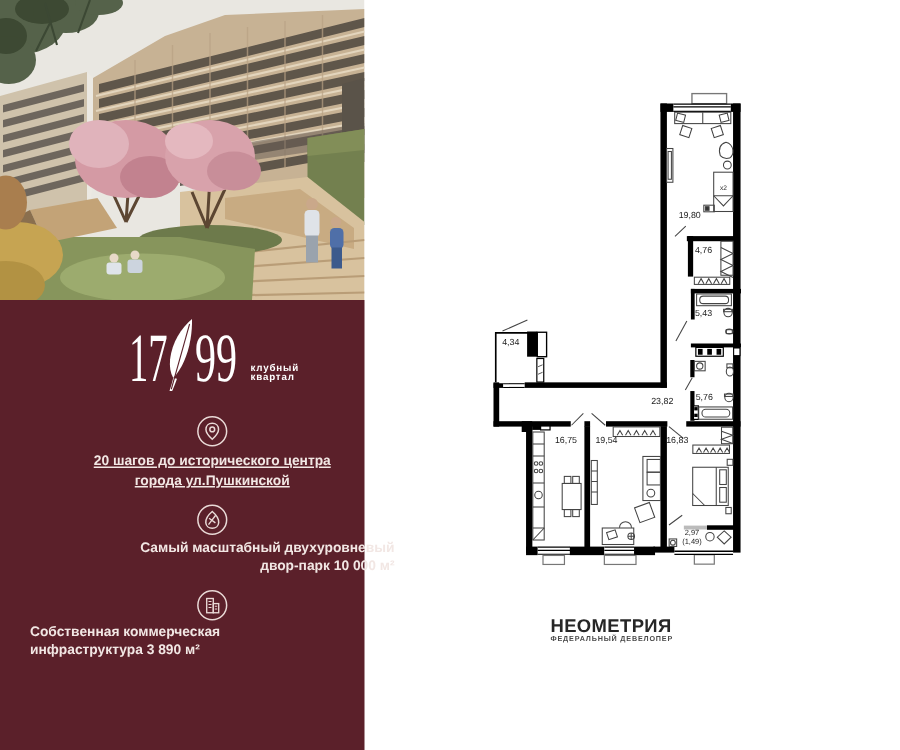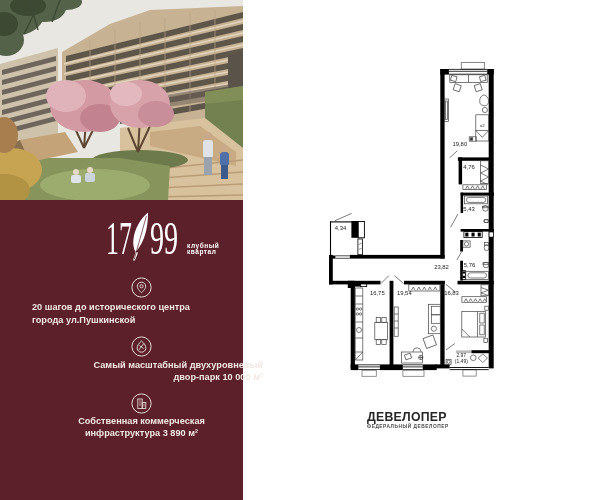--- a/index.html
+++ b/index.html
@@ -127,42 +127,42 @@
     <rect x="203" y="140" width="10" height="18" rx="3" fill="#dfe3e8"></rect>
     <rect x="204" y="157" width="8" height="18" fill="#9aa3ad"></rect>
     <circle cx="224" cy="148" r="3.5" fill="#caa88a"></circle>
     <rect x="220" y="152" width="9" height="14" rx="3" fill="#4f6fa8"></rect>
     <rect x="221" y="165" width="7" height="14" fill="#3c5a8c"></rect>
   </g>
 </svg>
 
 <div class="abs" style="left:0px;top:200px;width:243px;height:300px;background:#5b202a;"></div>
 
-<div class="abs" style="left:0px;top:200px;width:243px;height:70px;color:#fff;margin-left:20px;">
+<div class="abs" style="left:0px;top:200px;width:243px;height:70px;color:#fff;">
 
   <span class="abs" style="left:86px;top:16px;font-family:'Liberation Serif',serif;font-size:46px;line-height:1;transform:scaleX(0.56);transform-origin:0 0;">17</span>
 
   <span class="abs" style="left:130px;top:16px;font-family:'Liberation Serif',serif;font-size:46px;line-height:1;transform:scaleX(0.61);transform-origin:0 0;">99</span>
 
   <svg class="abs" style="left:111px;top:12px" width="19" height="49" viewBox="0 0 19 49">
     <path d="M17 0.6 C9.6 6.8 3.6 16.5 2.4 27.5 C1.9 32.3 2.6 36.6 4.5 40 C10 34.2 14.2 25 16 14.2 C16.8 9.3 17.1 4.6 17 0.6 Z" fill="#fff"></path>
     <path d="M4.5 40 C3.8 43 3 45.8 2 48.6 L3.8 48.6 C5 45.9 6.1 43.2 7 40.5 Z" fill="#fff"></path>
     <line x1="15.4" y1="4" x2="3.2" y2="47.5" stroke="#5b202a" stroke-width="0.7"></line>
   </svg>
 
   <span class="abs" style="left:167px;top:43px;font-size:6.5px;font-weight:bold;letter-spacing:0.55px;line-height:6.4px;">клубный<br>квартал</span>
 </div>
 
 <svg class="abs" style="left:131px;top:277px" width="21" height="21" viewBox="0 0 21 21">
   <circle cx="10.5" cy="10.5" r="9.6" fill="none" stroke="#e9d9d6" stroke-width="1"></circle>
   <path d="M10.5 5.2 C8 5.2 6.3 7 6.3 9.3 C6.3 12 10.5 15.8 10.5 15.8 C10.5 15.8 14.7 12 14.7 9.3 C14.7 7 13 5.2 10.5 5.2 Z" fill="none" stroke="#e9d9d6" stroke-width="1"></path>
   <circle cx="10.5" cy="9.3" r="1.6" fill="none" stroke="#e9d9d6" stroke-width="1"></circle>
 </svg>
 
-<div class="abs" style="left:32px;top:301px;width:243px;text-align:left;color:#f2e7e4;font-size:9.2px;font-weight:bold;line-height:13px;">20 шагов до исторического центра<br>города ул.Пушкинской</div>
+<div class="abs" style="left:20px;top:301px;width:243px;text-align:center;color:#f2e7e4;font-size:9.2px;font-weight:bold;line-height:13px;text-decoration:underline;">20 шагов до исторического центра<br>города ул.Пушкинской</div>
 
 <svg class="abs" style="left:131px;top:336px" width="21" height="21" viewBox="0 0 21 21">
   <circle cx="10.5" cy="10.5" r="9.6" fill="none" stroke="#e9d9d6" stroke-width="1"></circle>
   <path d="M10.5 5 C7.5 7.5 6 10 6.2 12.5 C6.4 14.6 8.2 16.2 10.5 16.2 C12.8 16.2 14.6 14.6 14.8 12.5 C15 10 13.5 7.5 10.5 5 Z" fill="none" stroke="#e9d9d6" stroke-width="1"></path>
   <path d="M12.8 7.5 L8 13.8 M8.4 9.5 L12.6 12.6" stroke="#e9d9d6" stroke-width="0.9" fill="none"></path>
 </svg>
 
 <div class="abs" style="left:20px;top:359px;width:243px;text-align:right;color:#f2e7e4;font-size:9.2px;font-weight:bold;line-height:12px;">Самый масштабный двухуровневый<br>двор-парк 10 000 м²</div>
 
 <svg class="abs" style="left:131px;top:393px" width="21" height="21" viewBox="0 0 21 21">
@@ -171,23 +171,23 @@
   <rect x="11.2" y="9.4" width="3.6" height="6.1" fill="none" stroke="#e9d9d6" stroke-width="0.9"></rect>
   <g stroke="#e9d9d6" stroke-width="0.7">
     <line x1="8" y1="8" x2="10" y2="8"></line>
     <line x1="8" y1="10" x2="10" y2="10"></line>
     <line x1="8" y1="12" x2="10" y2="12"></line>
     <line x1="12.2" y1="11.2" x2="13.8" y2="11.2"></line>
     <line x1="12.2" y1="13" x2="13.8" y2="13"></line>
   </g>
 </svg>
 
-<div class="abs" style="left:20px;top:415px;width:243px;text-align:center;color:#f2e7e4;font-size:9.2px;font-weight:bold;line-height:12px;">Собственная коммерческая<br>инфраструктура 3 890 м²</div>
-
-<div class="abs" style="left:367px;top:411px;width:120px;font-size:12.3px;font-weight:bold;color:#262626;letter-spacing:0.25px;line-height:1;">ДЕВЕЛОПЕР</div>
+<div class="abs" style="left:20px;top:415px;width:243px;color:#f2e7e4;font-size:9.2px;font-weight:bold;line-height:12px;">Собственная коммерческая<br>инфраструктура 3 890 м²</div>
+
+<div class="abs" style="left:367px;top:411px;width:120px;font-size:12.3px;font-weight:bold;color:#262626;letter-spacing:0.25px;line-height:1;">НЕОМЕТРИЯ</div>
 
 <div class="abs" style="left:367px;top:425px;width:120px;font-size:4.8px;font-weight:bold;color:#4a4a4a;letter-spacing:0.55px;line-height:1;">ФЕДЕРАЛЬНЫЙ ДЕВЕЛОПЕР</div>
 
 <svg class="abs" style="left:325px;top:55px" width="175" height="330" viewBox="325 55 175 330" fill="none">
 <g stroke-linecap="butt">
 
   <rect x="461.3" y="62.4" width="23.1" height="6.7" stroke="#777" stroke-width="0.9"></rect>
 
   <rect x="440.3" y="69" width="8.6" height="5.6" fill="#000"></rect>
 

